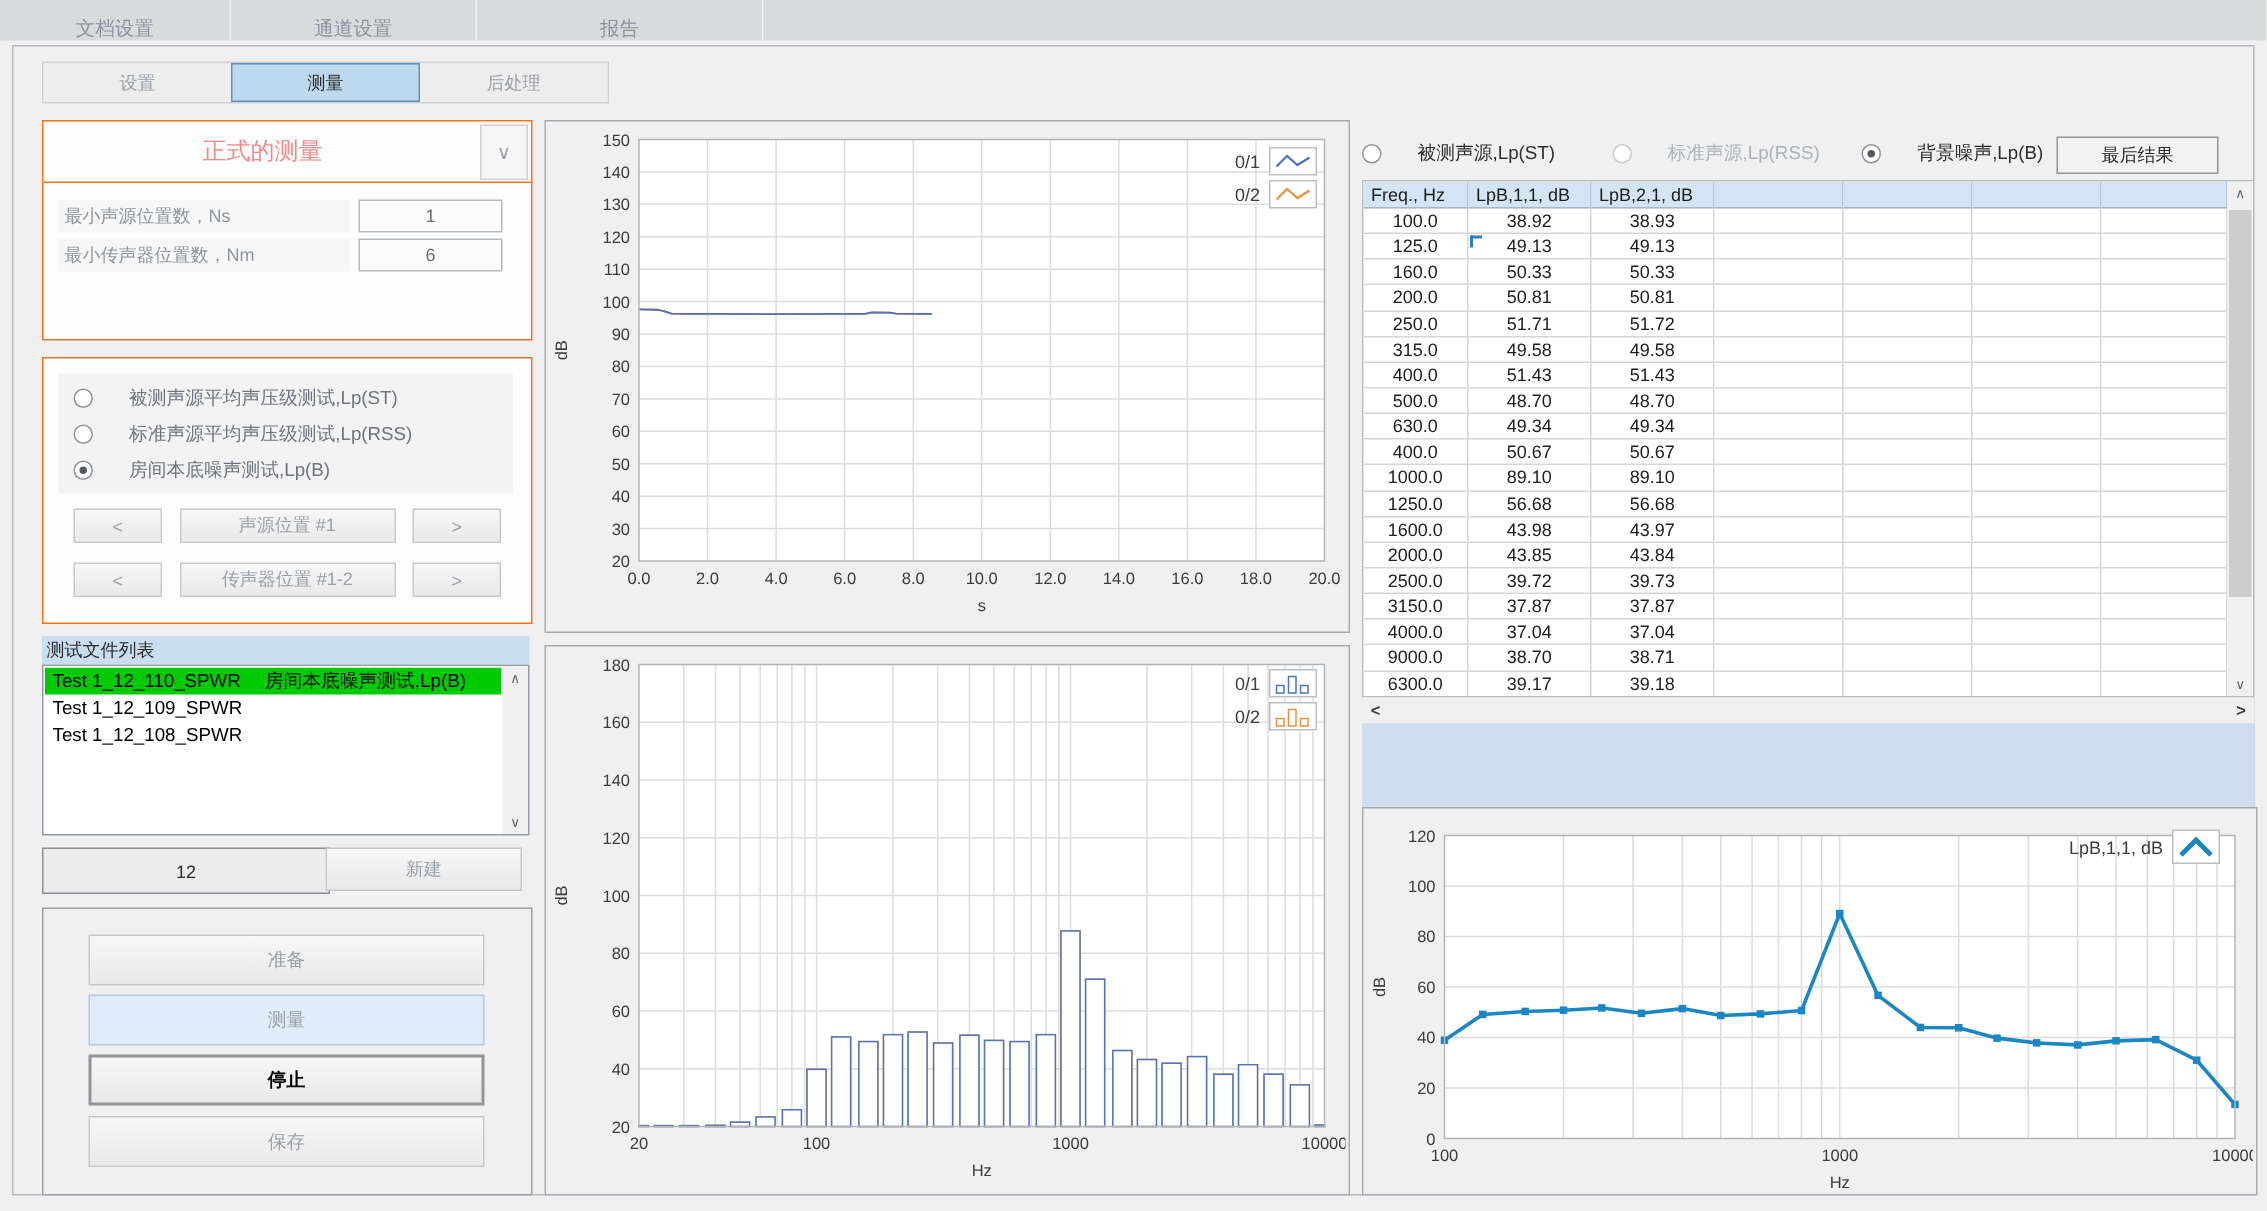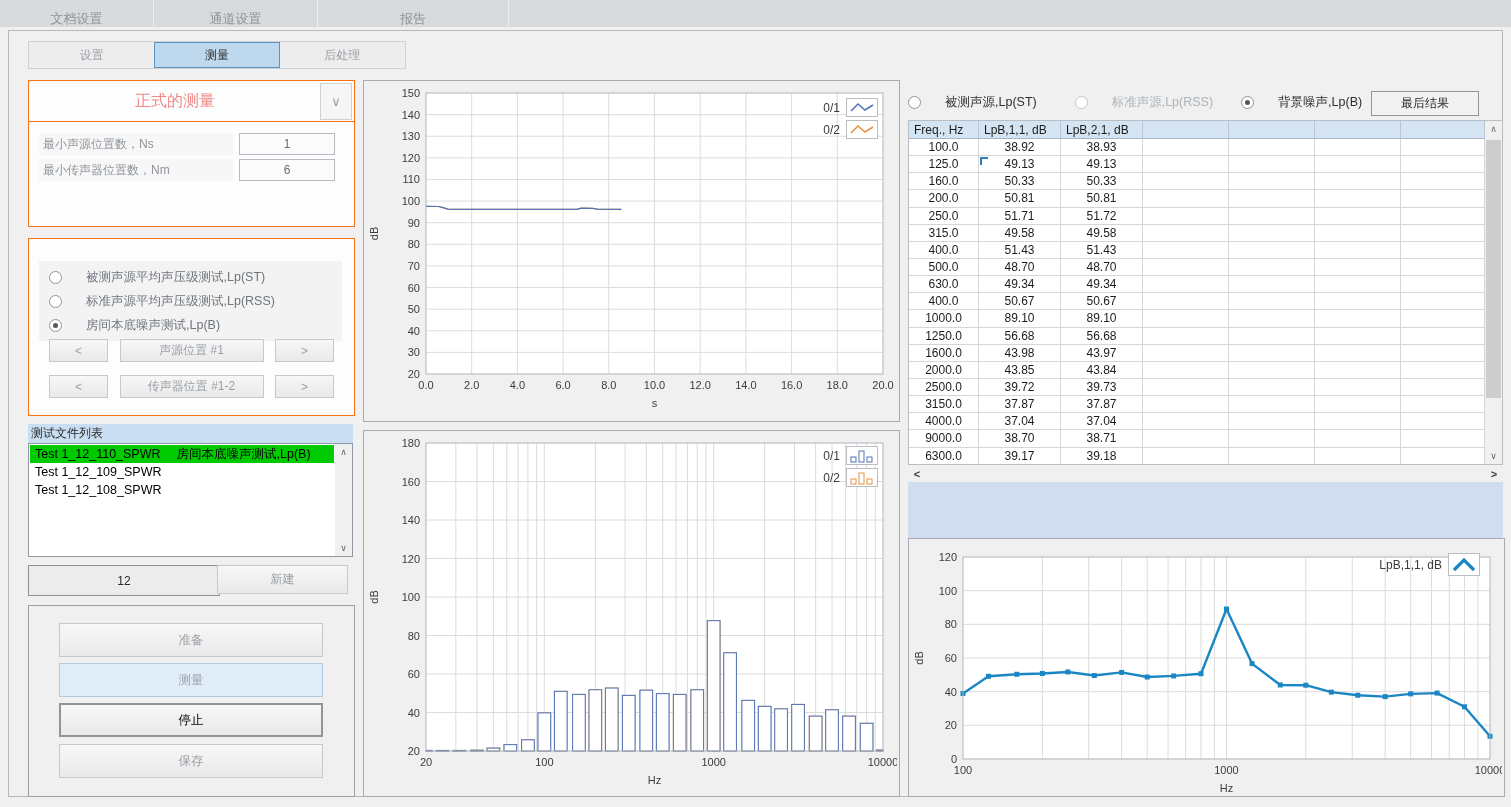--- a/index.html
+++ b/index.html
@@ -24,21 +24,21 @@
   #mode-label{position:absolute;left:0;top:0;width:292px;height:41px;display:flex;align-items:center;
     justify-content:center;color:#f08a8a;font-size:16px}
   #mode-drop{position:absolute;right:2px;top:2px;width:30px;height:35px;border:1px solid #cdd2d8;
     background:#f6f6f6;display:flex;align-items:center;justify-content:center;color:#9aa0a8;font-size:13px}
   #group-a{left:28px;top:121px;width:325px;height:104px}
   .field-row{position:absolute;left:10px;width:305px;height:22px;display:flex}
   .field-label{width:194px;background:#f7f7f7;color:#8e959c;display:flex;align-items:center;padding-left:4px;box-sizing:border-box}
   .field-input{margin-left:6px;width:94px;border:1px solid #b6bbc1;background:#fbfbfb;color:#6a6f75;
     display:flex;align-items:center;justify-content:center}
   #group-b{left:28px;top:238px;width:325px;height:176px}
-  #radio-panel{position:absolute;left:10px;top:22px;width:303px;height:80px;background:#f3f3f3}
+  #radio-panel{position:absolute;left:10px;top:10px;width:303px;height:80px;background:#f3f3f3}
   .radio-row{display:flex;align-items:center;gap:24px;height:24px;padding-left:10px;color:#6f757d;font-size:12.5px}
   .radio{width:13px;height:13px;border:1px solid #8f959b;border-radius:50%;background:#fff;position:relative;flex:none;box-sizing:border-box}
   .radio.sel::after{content:"";position:absolute;left:3px;top:3px;width:5px;height:5px;border-radius:50%;background:#55585c}
   .radio.dis{border-color:#c3c8ce}
   .nav-row{position:absolute;left:20px;width:285px;height:23px;display:flex;justify-content:space-between}
   .btn{background:linear-gradient(#f7f7f7,#e9e9e9);border:1px solid #c6c9cc;color:#9aa0a8;
     display:flex;align-items:center;justify-content:center;box-sizing:border-box}
   .nav-arrow{width:59px;height:23px}
   .nav-mid{width:144px;height:23px}
   #list-title{left:28px;top:424px;width:325px;height:19px;background:#cadef2;color:#2a2a2a;
@@ -51,21 +51,21 @@
   .vscroll{position:absolute;top:0;right:0;width:17px;bottom:0;background:#f0f0f0}
   .vscroll .arr{position:absolute;left:0;width:17px;height:16px;display:flex;align-items:center;
     justify-content:center;color:#5f656d;font-size:9px}
   .vscroll .thumb{position:absolute;left:1px;width:15px;background:#cdcdcd}
   #btn-count{left:28px;top:565px;width:190px;height:29px;border:1px solid #8a9097;background:#ececec;
     color:#2a2a2a;display:flex;align-items:center;justify-content:center}
   #btn-new{left:217px;top:565px;width:131px;height:29px}
   #group-c{left:28px;top:605px;width:325px;height:190px;border:1px solid #9aa0a6;background:#f0f0f0}
   .action-btn{position:absolute;left:30px;width:264px;height:34px;font-size:12.5px}
   .action-btn.hl{background:#e0ecf7;border:1px solid #aecbe3;color:#9aa0a8}
-  .action-btn.stop{border:2px solid #8f959b;color:#000;font-weight:normal}
+  .action-btn.stop{border:2px solid #8f959b;color:#000;font-weight:bold}
   
   .panel{border:1px solid #a6abb1;background:#f0f0f0}
   #chart1-panel{left:363px;top:80px;width:535px;height:340px}
   #chart2-panel{left:363px;top:430px;width:535px;height:365px}
   #chart3-panel{left:908px;top:538px;width:595px;height:257px}
   .legend{position:absolute;display:flex;flex-direction:column;gap:3px;align-items:flex-end}
   .legend .lrow{display:flex;align-items:center;gap:6px}
   .legend .ltxt{color:#3c3c3c;font-size:12px}
   .licon{width:30px;height:17px;border:1px solid #b9bec4;background:#fff;display:flex;align-items:center;justify-content:center}
   .licon.big{width:30px;height:21px}

